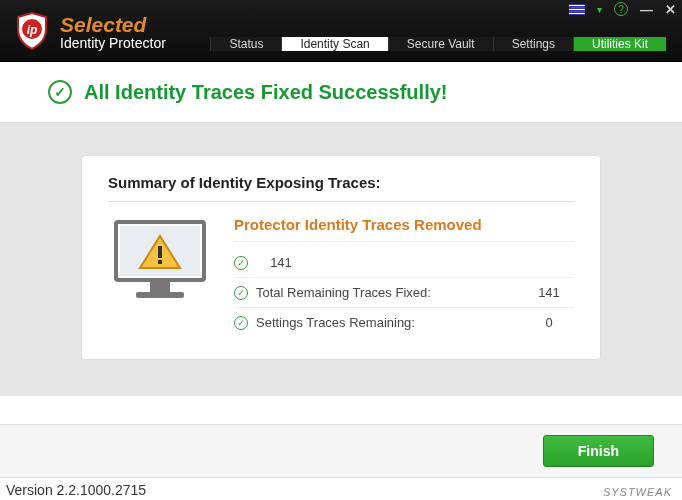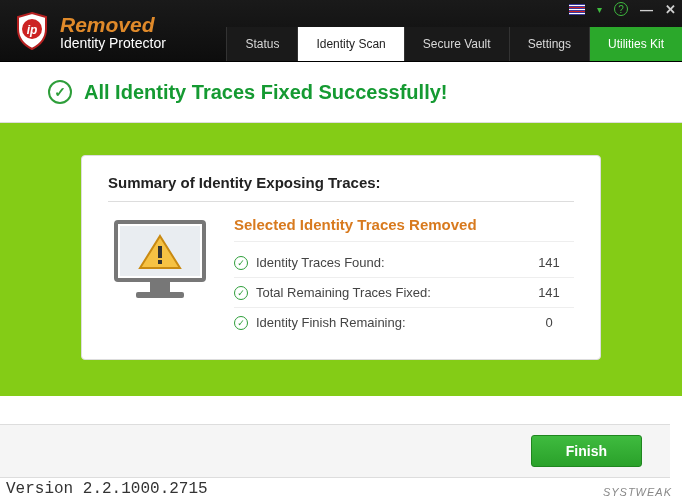--- a/index.html
+++ b/index.html
@@ -20,22 +20,23 @@
     padding-left: 12px;
     gap: 8px;
   }
   .brand .titles { line-height: 1.05; }
   .brand .app { color: #e08a2a; font-style: italic; font-weight: 700; font-size: 21px; }
   .brand .sub { color: #ffffff; font-size: 14px; font-weight: 400; }
   .tabs {
     display: flex;
     position: absolute;
     bottom: 0;
-    right: 0;
+    right: 16px;
     height: 34px;
+    align-items: center;
   }
   .tab {
     color: #d8d8d8;
     font-size: 12px;
     padding: 0 18px;
     display: flex;
     align-items: center;
     border-left: 1px solid #333;
     cursor: pointer;
     background: #1a1a1a;
@@ -67,21 +68,21 @@
     display:flex;align-items:center;justify-content:center;color:#2e9e3a;font-weight:700;font-size:14px;
   }
   .banner .msg {
     color: #159a32;
     font-size: 20px;
     font-weight: 700;
   }
 
   
   .mid {
-    background: #84cc16;
+    background: #e5e5e5;
     padding: 32px 11px 36px;
     display:flex; justify-content:center;
   }
   .card {
     width: 520px;
     background: #ffffff;
     border: 1px solid #ddd;
     border-radius: 4px;
     padding: 18px 26px 22px;
   }
@@ -95,49 +96,49 @@
   .stats { flex: 1; }
   .stats .removed { color:#d87a1e; font-weight:700; font-size:15px; border-bottom:1px solid #eee; padding-bottom:8px; margin-bottom:6px; }
   .row { display:flex; align-items:center; border-bottom:1px solid #eee; padding:7px 0; font-size:13px; color:#444; }
   .row:last-child { border-bottom:none; }
   .row .ic { width:14px;height:14px;border:1.5px solid #2e9e3a;border-radius:50%;display:flex;align-items:center;justify-content:center;color:#2e9e3a;font-size:9px;margin-right:8px; }
   .row .lbl { flex:1; }
   .row .val { width:50px; text-align:center; }
 
   
   .bottom {
-    position:absolute; left:0; right:12px; bottom:22px;
+    position:absolute; left:0; right:0; bottom:22px;
     background:#f5f5f5; border-top:1px solid #ddd; border-bottom:1px solid #ddd;
     height:54px; display:flex; align-items:center; justify-content:flex-end; padding:0 28px;
   }
   .btn-finish {
     background: linear-gradient(#3fbb3f,#2aa12a);
     color:#fff; font-weight:700; font-size:14px;
     border:1px solid #1f861f; border-radius:3px;
     padding: 7px 34px; cursor:pointer;
   }
   .version {
-    position:absolute; bottom:2px; left:6px; font-size:16px; color:#333;font-family:Liberation Mono, monospace;
+    position:absolute; bottom:2px; left:6px; font-size:14px; color:#333;
   }
   .watermark {
     position:absolute; bottom:2px; right:10px; font-size:11px; color:#888; letter-spacing:1px; font-style:italic;margin-top:18px;
   }
 </style>
 </head>
 <body>
 
 <div class="header">
   <div class="brand">
     <svg width="40" height="40" viewBox="0 0 40 40">
       <path d="M20 2 L34 6 V18 C34 28 28 34 20 38 C12 34 6 28 6 18 V6 Z" fill="#fff" stroke="#b52020" stroke-width="2"></path>
       <circle cx="20" cy="18" r="10" fill="#c22"></circle>
       <text x="20" y="23" font-size="12" fill="#fff" text-anchor="middle" font-style="italic" font-weight="700">ip</text>
     </svg>
     <div class="titles">
-      <div class="app">Removed</div>
+      <div class="app">Selected</div>
       <div class="sub">Identity Protector</div>
     </div>
   </div>
 
   <div class="winctrls">
     <svg width="16" height="11">
         <rect width="16" height="11" fill="#3a3a9e"></rect>
         <rect y="1" width="16" height="1" fill="#fff"></rect>
         <rect y="3" width="16" height="1" fill="#c22"></rect>
         <rect y="5" width="16" height="1" fill="#fff"></rect>
@@ -173,34 +174,33 @@
           <rect x="6" y="6" width="88" height="58" rx="2" fill="#fff" stroke="#777" stroke-width="4"></rect>
           <rect x="10" y="10" width="80" height="50" fill="#e9edf1"></rect>
           <rect x="40" y="66" width="20" height="10" fill="#777"></rect>
           <rect x="26" y="76" width="48" height="6" rx="2" fill="#777"></rect>
           <path d="M50 20 L70 52 L30 52 Z" fill="#f6c244" stroke="#c98a12" stroke-width="2"></path>
           <rect x="48" y="30" width="4" height="12" fill="#333"></rect>
           <rect x="48" y="44" width="4" height="4" fill="#333"></rect>
         </svg>
       </div>
       <div class="stats">
-        <div class="removed">Selected Identity Traces Removed</div>
+        <div class="removed">Protector Identity Traces Removed</div>
         <div class="row">
           <div class="ic">✓</div>
-          <div class="lbl">Identity Traces Found:</div>
           <div class="val">141</div>
         </div>
         <div class="row">
           <div class="ic">✓</div>
           <div class="lbl">Total Remaining Traces Fixed:</div>
           <div class="val">141</div>
         </div>
         <div class="row">
           <div class="ic">✓</div>
-          <div class="lbl">Identity Finish Remaining:</div>
+          <div class="lbl">Settings Traces Remaining:</div>
           <div class="val">0</div>
         </div>
       </div>
     </div>
   </div>
 </div>
 
 <div class="bottom">
   <button class="btn-finish">Finish</button>
 </div>

